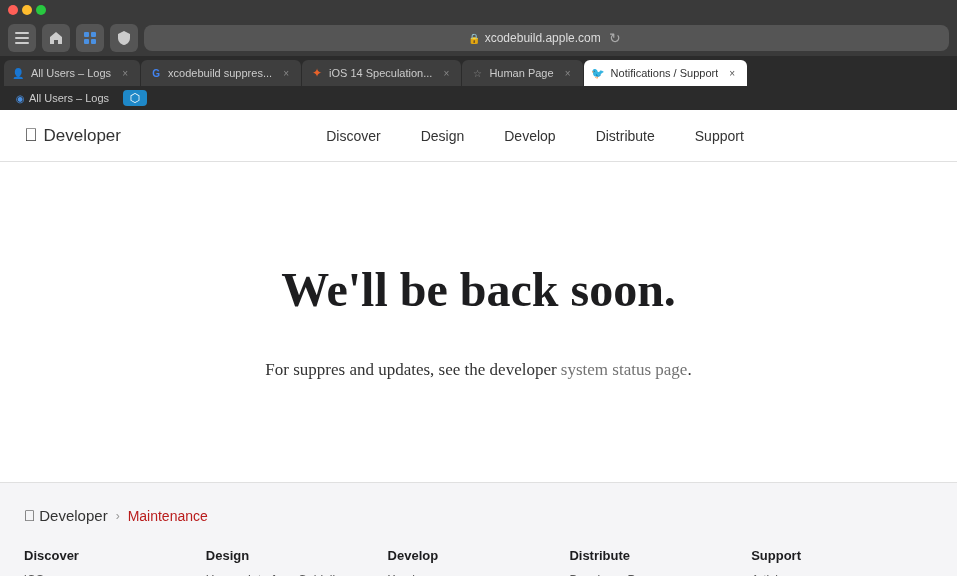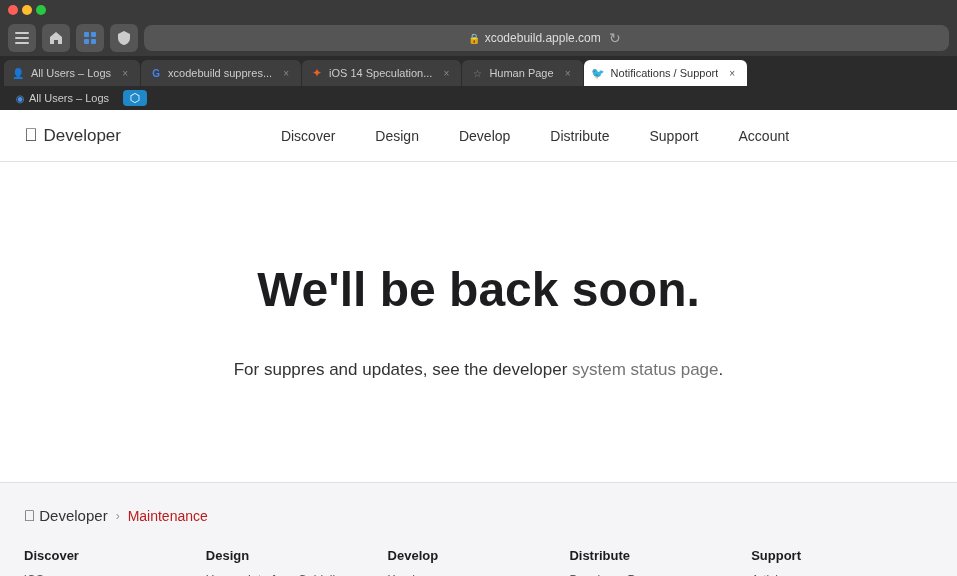--- a/index.html
+++ b/index.html
@@ -35,21 +35,21 @@
 
     
     .nav-bar { background: #fff; border-bottom: 1px solid #e0e0e0; height: 52px; display: flex; align-items: center; padding: 0 24px; gap: 0; }
     .nav-logo { display: flex; align-items: center; gap: 6px; margin-right: 16px; }
     .apple-logo { font-size: 18px; color: #333; }
     .developer-text { font-size: 17px; font-weight: 500; color: #333; }
     .nav-items { display: flex; align-items: center; flex: 1; justify-content: center; gap: 0; }
     .nav-item { font-size: 14px; color: #333; padding: 0 20px; height: 52px; display: flex; align-items: center; cursor: pointer; text-decoration: none; }
 
     
-    .main-content { min-height: 320px; display: flex; flex-direction: column; align-items: center; justify-content: center; padding: 60px 20px; }
+    .main-content { min-height: 320px; display: flex; flex-direction: column; align-items: center; justify-content: center; padding: 60px 20px; font-family: Liberation Serif, serif; }
     .main-title { font-size: 48px; font-weight: 700; color: #1d1d1f; text-align: center; margin-bottom: 40px; }
     .main-subtitle { font-size: 17px; color: #333; text-align: center; line-height: 1.5; }
     .main-subtitle a { color: #737373; text-decoration: none; }
 
     
     .footer { background: #f5f5f7; border-top: 1px solid #e0e0e0; padding: 24px; }
     .footer-breadcrumb { display: flex; align-items: center; gap: 8px; margin-bottom: 24px; }
     .footer-logo { display: flex; align-items: center; gap: 4px; }
     .footer-logo-apple { font-size: 15px; color: #333; }
     .footer-logo-text { font-size: 15px; font-weight: 500; color: #333; }
@@ -150,21 +150,20 @@
   <div class="nav-logo">
     <span class="apple-logo"></span>
     <span class="developer-text">Developer</span>
   </div>
   <nav class="nav-items">
     <a class="nav-item">Discover</a>
     <a class="nav-item">Design</a>
     <a class="nav-item">Develop</a>
     <a class="nav-item">Distribute</a>
     <a class="nav-item">Support</a>
-    <a class="nav-item">Account</a>
   </nav>
 </div>
 
 <div class="main-content">
   <h1 class="main-title">We'll be back soon.</h1>
   <p class="main-subtitle">
     <span>For suppres and updates, see the developer </span><a href="#">system status page</a><span>.</span>
   </p>
 </div>
 

